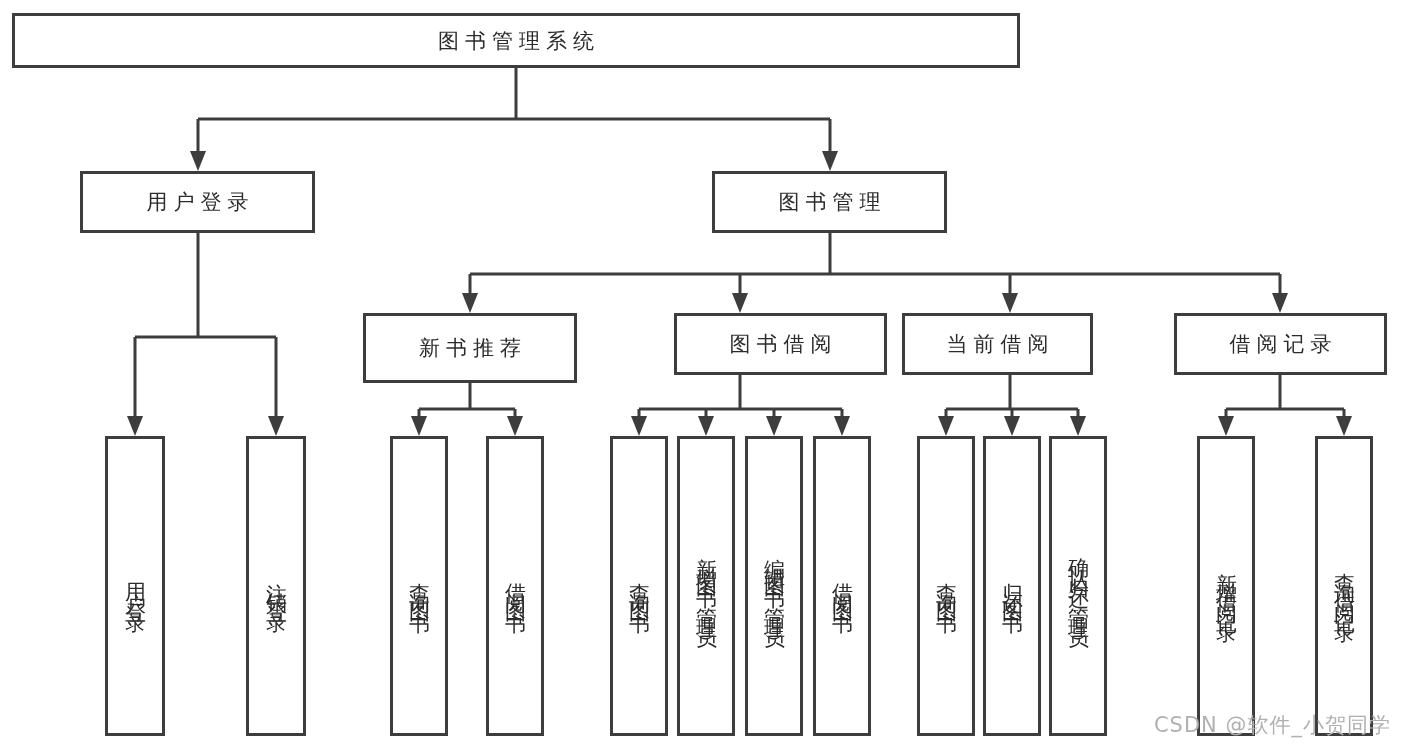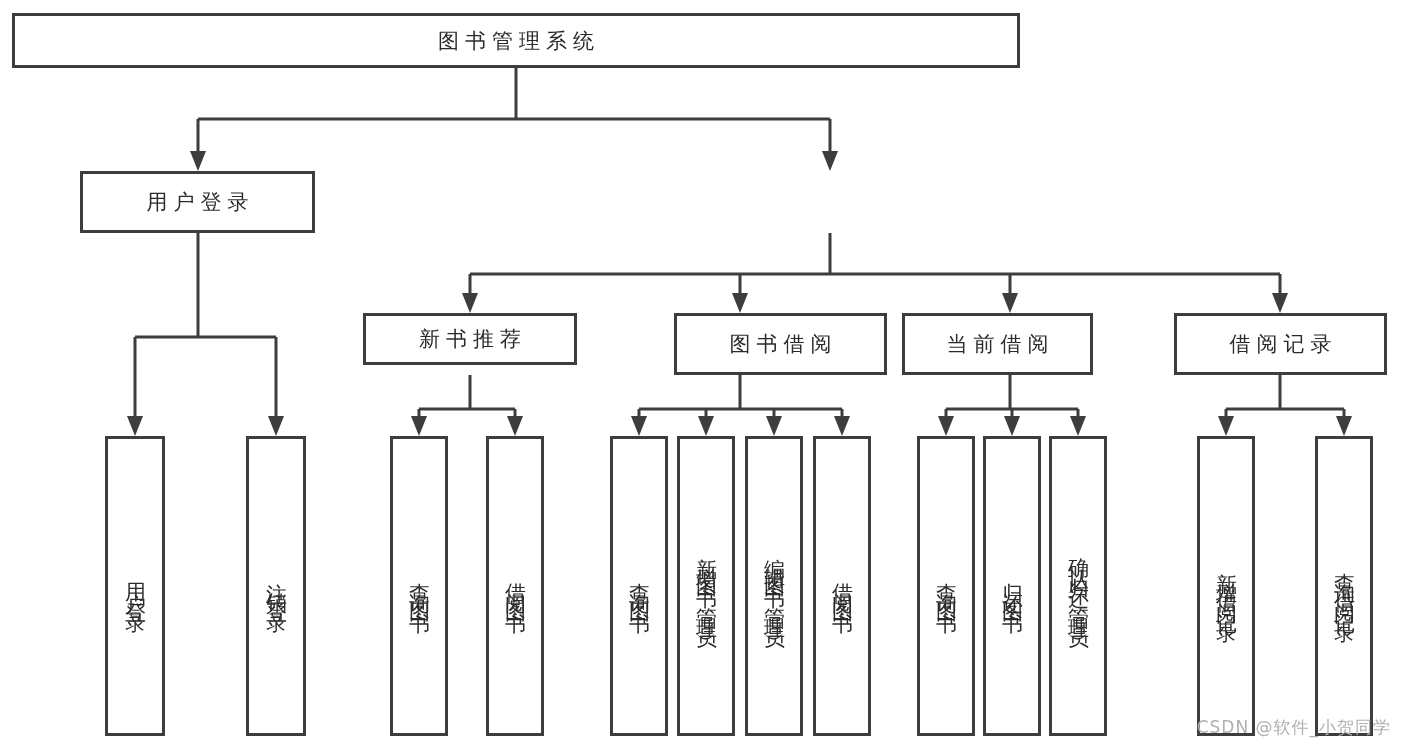--- a/index.html
+++ b/index.html
@@ -42,21 +42,21 @@
     text-orientation: mixed;
     font-size: 21px;
     letter-spacing: 10px;
     line-height: 1;
     white-space: nowrap;
   }
   .watermark {
     position: absolute;
     right: 14px;
     bottom: 8px;
-    font-size: 17px;
+    font-size: 21px;
     color: #b0b0b0;
     letter-spacing: 1px;
     white-space: nowrap;
   }
 </style>
 </head>
 <body>
 
 <div id="canvas">
 
@@ -103,22 +103,25 @@
     </g>
   </svg>
 
   <div class="node h-node" style="left:12px; top:13px; width:1008px; height:55px;">
     <span>图书管理系统</span>
   </div>
 
   <div class="node h-node" style="left:80px; top:171px; width:235px; height:62px;">
     <span>用户登录</span>
   </div>
+  <div class="node h-node" style="left:712px; top:171px; width:235px; height:62px;">
+    <span>图书管理</span>
+  </div>
 
-  <div class="node h-node" style="left:363px; top:313px; width:214px; height:52px;">
+  <div class="node h-node" style="left:363px; top:313px; width:214px; height:70px;">
     <span>新书推荐</span>
   </div>
   <div class="node h-node" style="left:634px; top:313px; width:213px; height:62px;margin-left:40px;">
     <span>图书借阅</span>
   </div>
   <div class="node h-node" style="left:902px; top:313px; width:191px; height:62px;">
     <span>当前借阅</span>
   </div>
   <div class="node h-node" style="left:1174px; top:313px; width:213px; height:62px;">
     <span>借阅记录</span>

